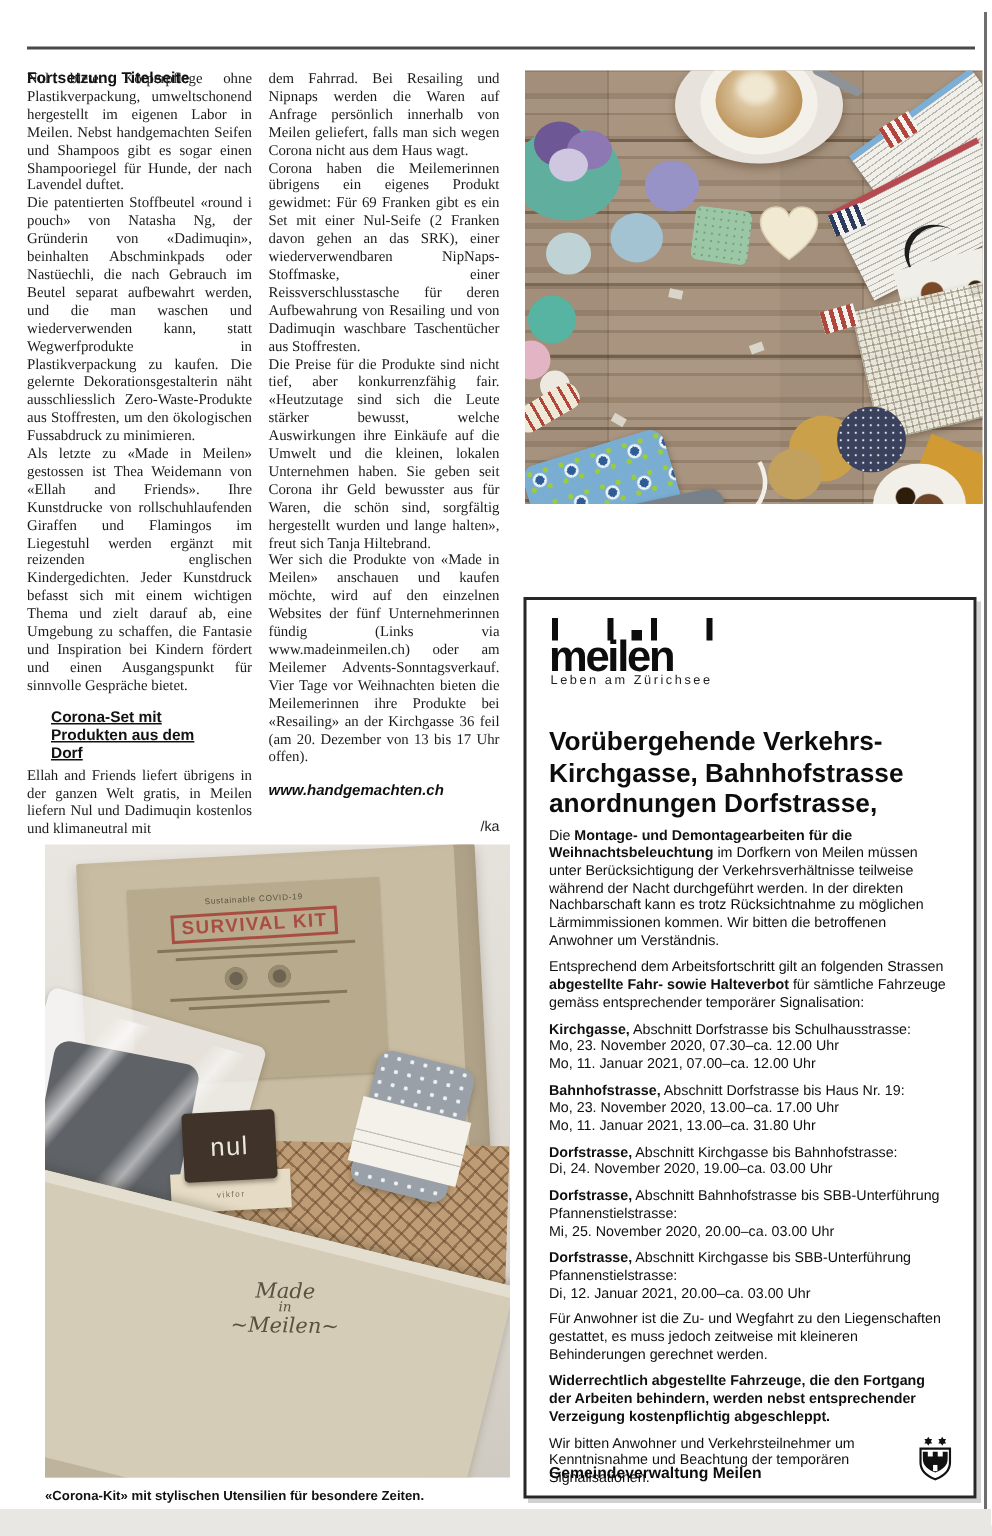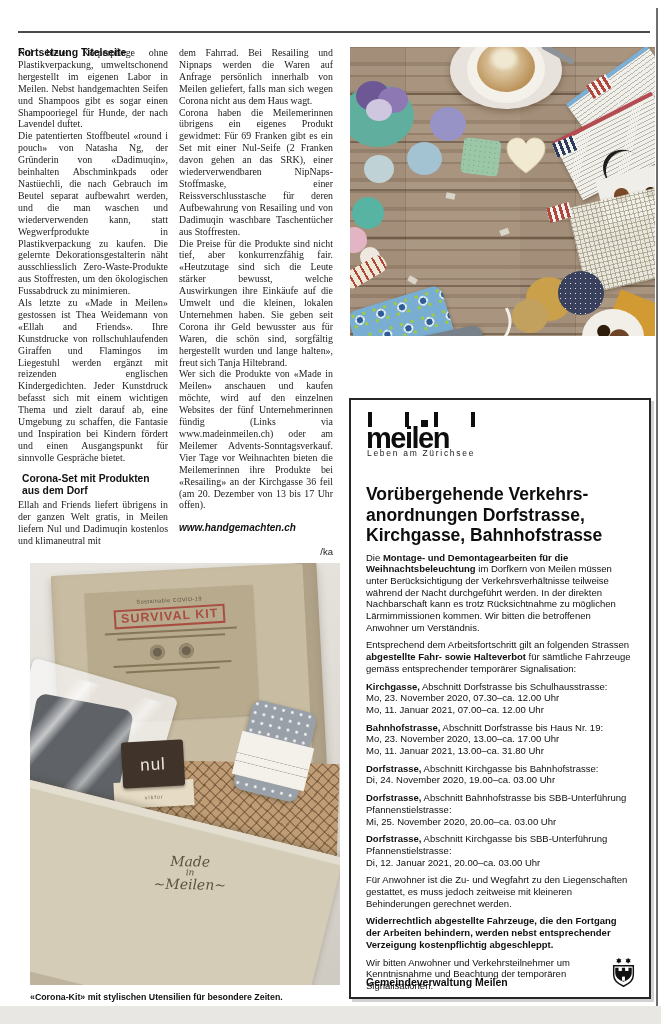--- a/index.html
+++ b/index.html
@@ -11,21 +11,21 @@
   .hrule{position:absolute;left:18px;top:31px;width:632px;height:2px;background:#4a4a4a;}
   .vrule{position:absolute;left:656px;top:8px;width:2px;height:1000px;background:#6e6e6e;}
   .bottomstrip{position:absolute;left:0;top:1006px;width:661px;height:18px;background:#e9e7e3;}
 
   
   .col{position:absolute;top:47px;}
   .col1{left:18px;width:150px;}
   .col2{left:179px;width:154px;}
   p.jp{margin:0;font:9.9px/11.9px "Liberation Serif",serif;text-align:justify;
        color:#1b1b1b;overflow-wrap:break-word;hyphens:auto;}
-  .subhead{margin:9px 4px 2px;font:700 10.3px/12.3px "Liberation Sans",sans-serif;color:#111;}
+  .subhead{margin:9px 16px 2px;font:700 10.3px/12.3px "Liberation Sans",sans-serif;color:#111;text-decoration:underline;}
   .website{margin-top:11px;font:italic 700 10px/12px "Liberation Sans",sans-serif;color:#111;}
   .byline{margin-top:12px;text-align:right;font:9.5px/11px "Liberation Sans",sans-serif;color:#222;}
 
   
   .cap{position:absolute;font:700 8.8px/11.2px "Liberation Sans",sans-serif;color:#111;}
   .cap1{left:350px;top:342px;width:305px;padding-right:0;}
   .cap1 .credit{position:absolute;right:0;bottom:0;font-weight:400;}
   .cap2{left:30px;top:992px;width:322px;}
 
   
@@ -231,22 +231,22 @@
           <span class="t2"></span>
           <span class="sq"></span>
           <span class="t3"></span>
           <span class="t4"></span>
       </div>
       <div class="logoword">meilen</div>
       <div class="tagline">Leben am Zürichsee</div>
     </div>
     <h2 class="adhead">
         <div>Vorübergehende Verkehrs-</div>
+        <div>Kirchgasse, Bahnhofstrasse</div>
         <div>anordnungen Dorfstrasse,</div>
-        <div>Kirchgasse, Bahnhofstrasse</div>
       </h2>
     <div>
         <p class="adp"><span>Die </span><span class="b">Montage- und Demontagearbeiten für die Weihnachtsbeleuchtung</span><span> im Dorfkern von Meilen müssen unter Berücksichtigung der Verkehrsverhältnisse teilweise während der Nacht durchgeführt werden. In der direkten Nachbarschaft kann es trotz Rücksichtnahme zu möglichen Lärmimmissionen kommen. Wir bitten die betroffenen Anwohner um Verständnis.</span></p>
         <p class="adp"><span>Entsprechend dem Arbeitsfortschritt gilt an folgenden Strassen </span><span class="b">abgestellte Fahr- sowie Halteverbot</span><span> für sämtliche Fahrzeuge gemäss entsprechender temporärer Signalisation:</span></p>
       </div>
     <div>
         <div class="sched">
           <div><span class="b">Kirchgasse,</span><span> Abschnitt Dorfstrasse bis Schulhausstrasse:</span></div>
           <div>Mo, 23. November 2020, 07.30–ca. 12.00 Uhr</div>
           <div>Mo, 11. Januar 2021, 07.00–ca. 12.00 Uhr</div>

